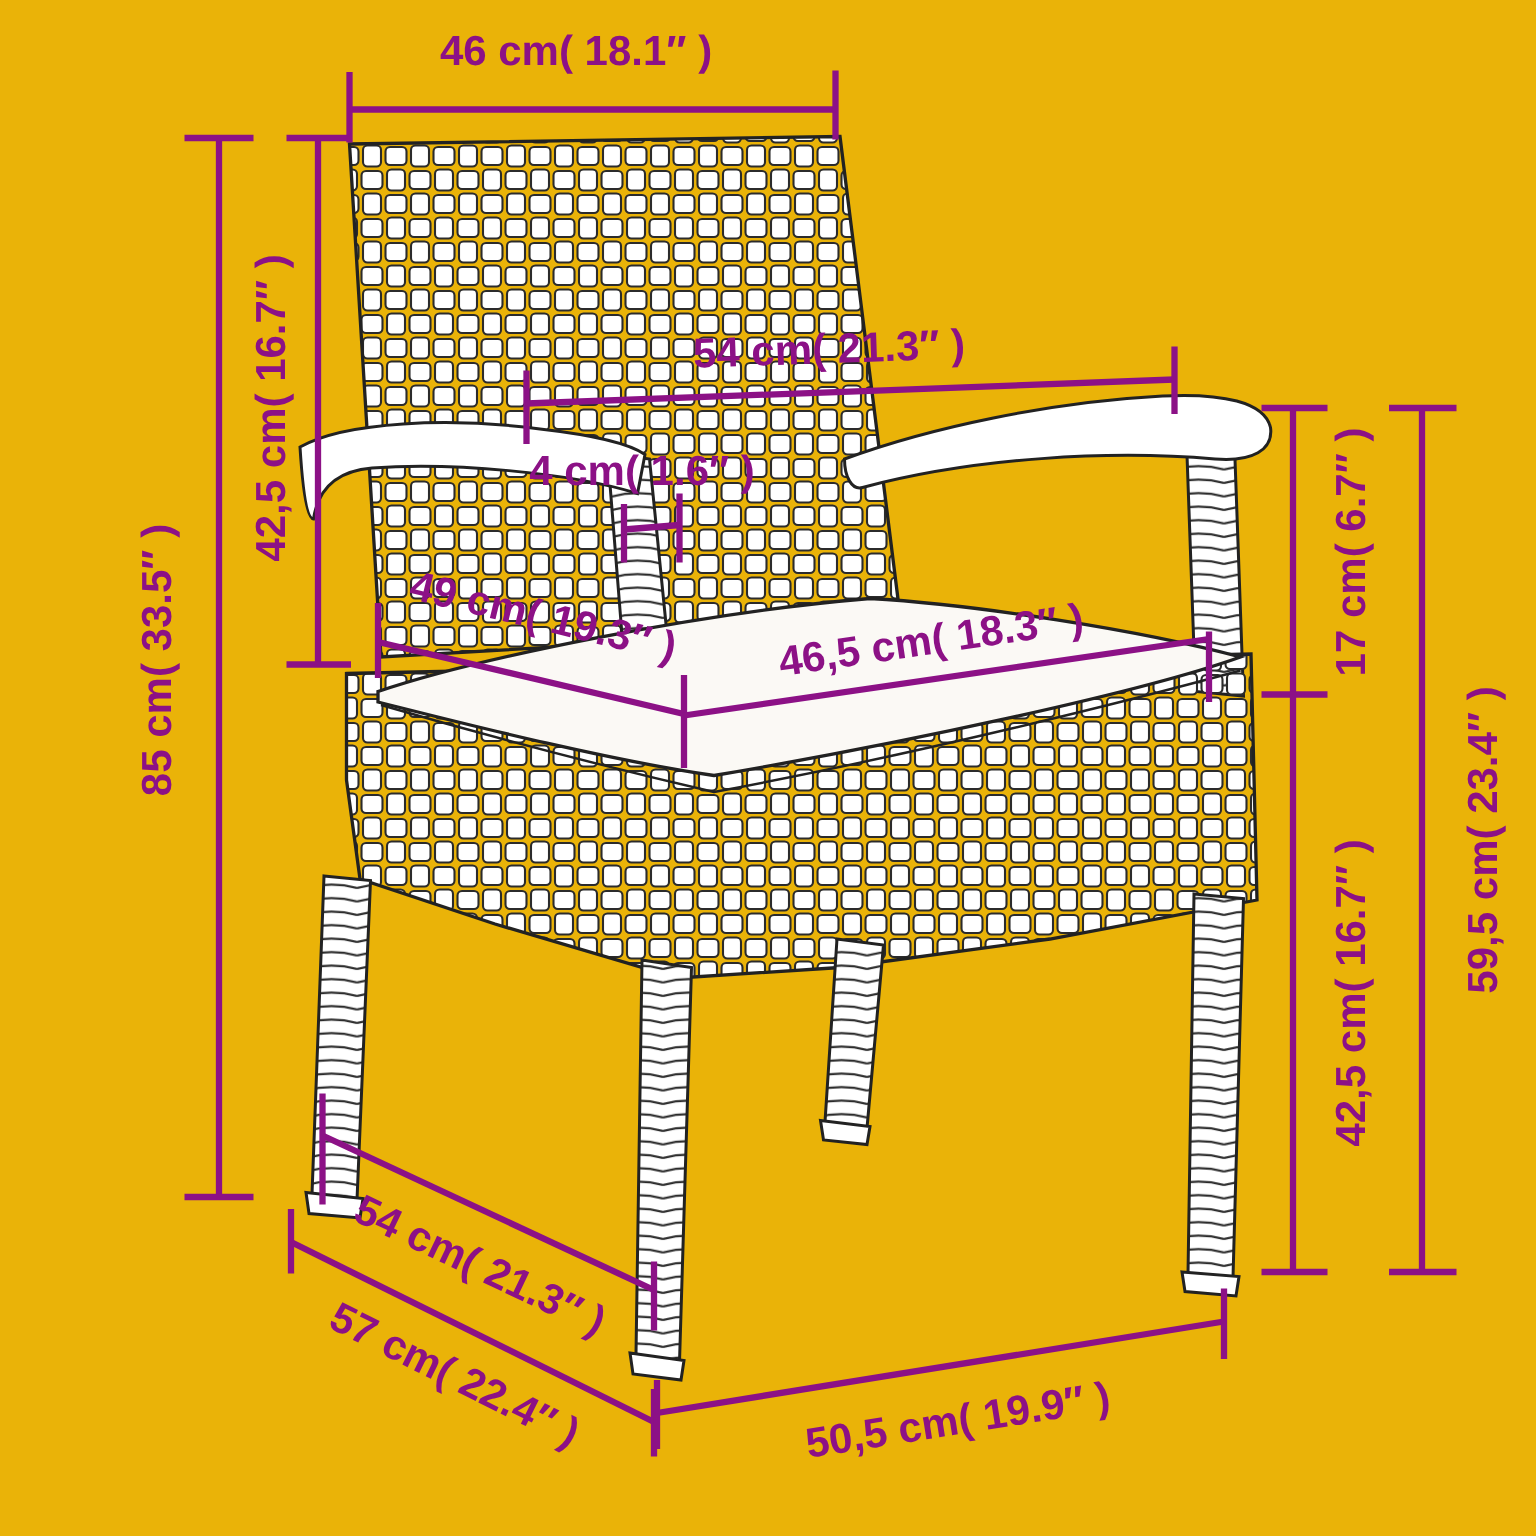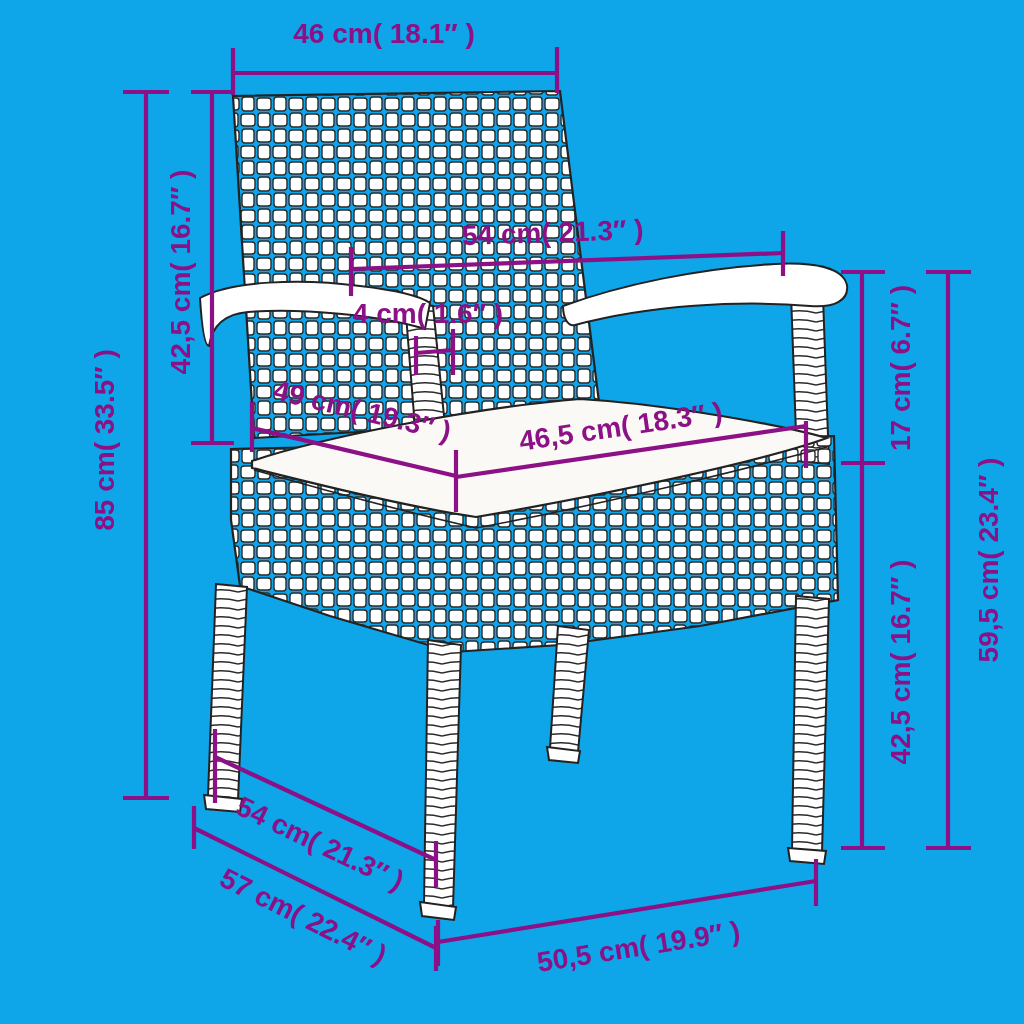--- a/index.html
+++ b/index.html
@@ -1,18 +1,18 @@
 <!DOCTYPE html>
 <html style="--dim: #8c1186; --ink: #222222;"><head>
 <meta charset="utf-8">
 <style>
   :root { --dim: #8c1186; --ink: #222222; }
   html,body { margin:0; padding:0; background:#ffffff; }
   .canvas {
-    position:relative; width:1024px; height:1024px; background:#0ea5e9;
+    position:relative; width:1024px; height:1024px; background:#eab308;
     font-family:"Liberation Sans", sans-serif;
     overflow:hidden;
   }
   svg { display:block; }
   .chair-stroke { stroke:var(--ink); stroke-width:2; fill:#ffffff; }
   .weave-fill   { stroke:var(--ink); stroke-width:2.2; fill:url(#weave); }
   .rib-fill     { stroke:var(--ink); stroke-width:2; fill:url(#ribs); }
   .cushion      { stroke:var(--ink); stroke-width:2.2; fill:#fbf9f5; }
   .seamline     { stroke:var(--ink); stroke-width:1.6; fill:none; }
   .dim-line { stroke:var(--dim); stroke-width:4.2; fill:none; stroke-linecap:butt; }

